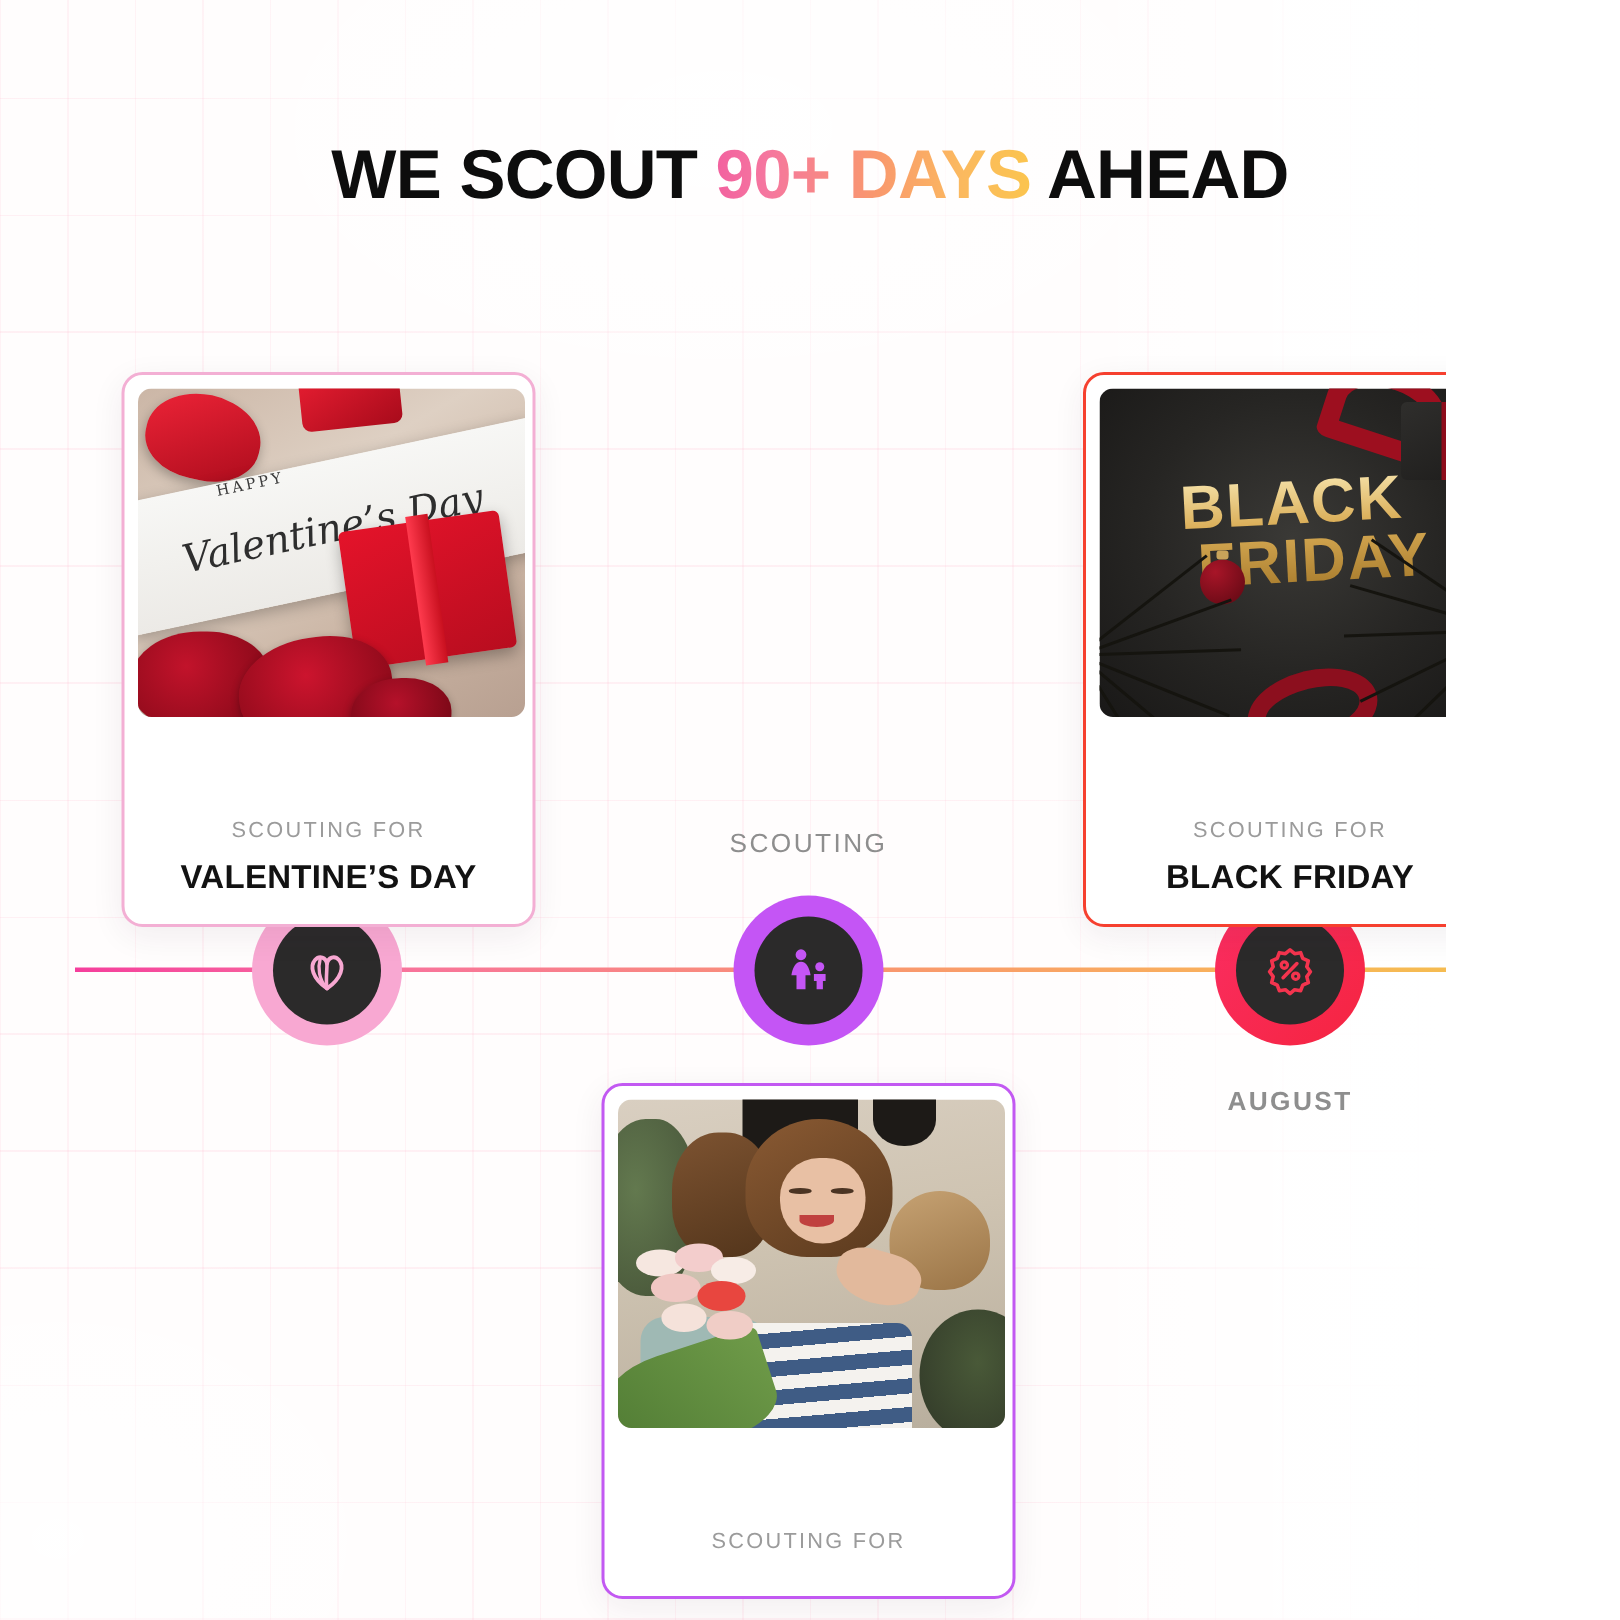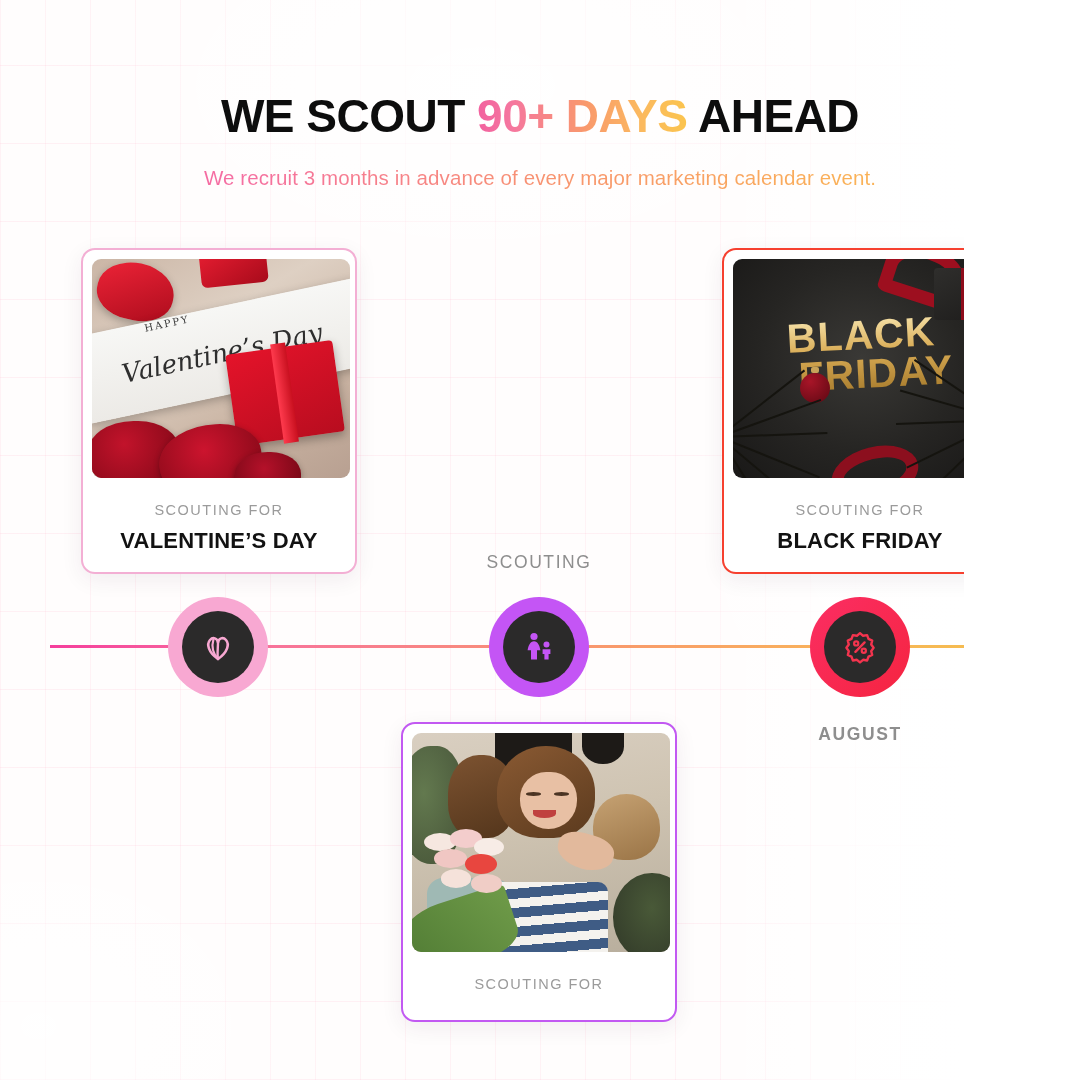--- a/index.html
+++ b/index.html
@@ -90,21 +90,21 @@
   .card {
     position:absolute; width:276px; border-radius:14px;
     background:#ffffff; z-index:6;
     box-shadow:0 6px 22px rgba(60,30,60,0.07);
     padding:9px 9px 0 9px;
   }
   .card .thumb {
     width:258px; height:219px; border-radius:9px;
     overflow:hidden; position:relative;
   }
-  .card .cap { padding:24px 6px 18px 6px; text-align:center; }
+  .card .cap { padding:24px 6px 18px 6px; text-align:center;margin-top:44px; }
   .cap .eyebrow {
     font-size:14.5px; letter-spacing:1.5px; color:#9b9b9b;
     margin-bottom:10px;
   }
   .cap .title { font-size:22px; font-weight:bold; color:#121212; letter-spacing:0.2px; }
 
   .card-val { left:81px; top:248px; border:2px solid #F3AFD4; }
   .card-bf  { left:722px; top:248px; border:2px solid #F6402F; }
   .card-mom { left:401px; top:722px; border:2px solid #C259F2; }
 
@@ -230,21 +230,20 @@
   
   .ico { display:block; }
 </style>
 </head>
 <body>
 
 <div class="stage">
 
   <div class="header">
     <div class="headline"><span>WE SCOUT </span><span class="grad-words">90+ DAYS</span><span> AHEAD</span></div>
-    <div class="subhead">We recruit 3 months in advance of every major marketing calendar event.</div>
   </div>
 
   <div class="rail"></div>
 
   <div class="month month-feb">SCOUTING</div>
   <div class="month month-aug">AUGUST</div>
 
   <div class="marker m-nov">
     <div class="core">
       <svg class="ico" width="38" height="38" viewBox="0 0 38 38" fill="none">

